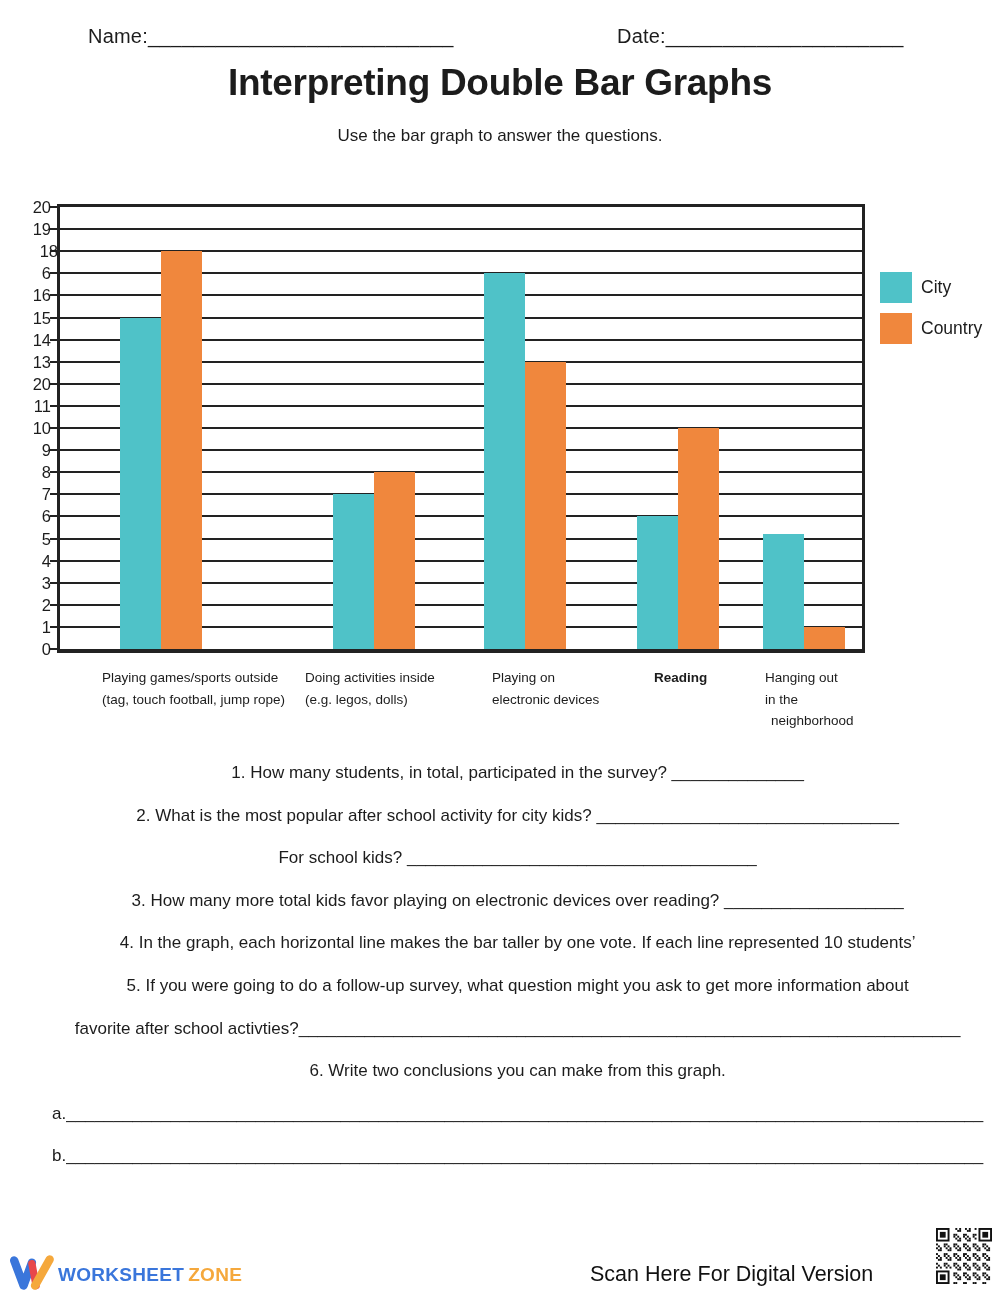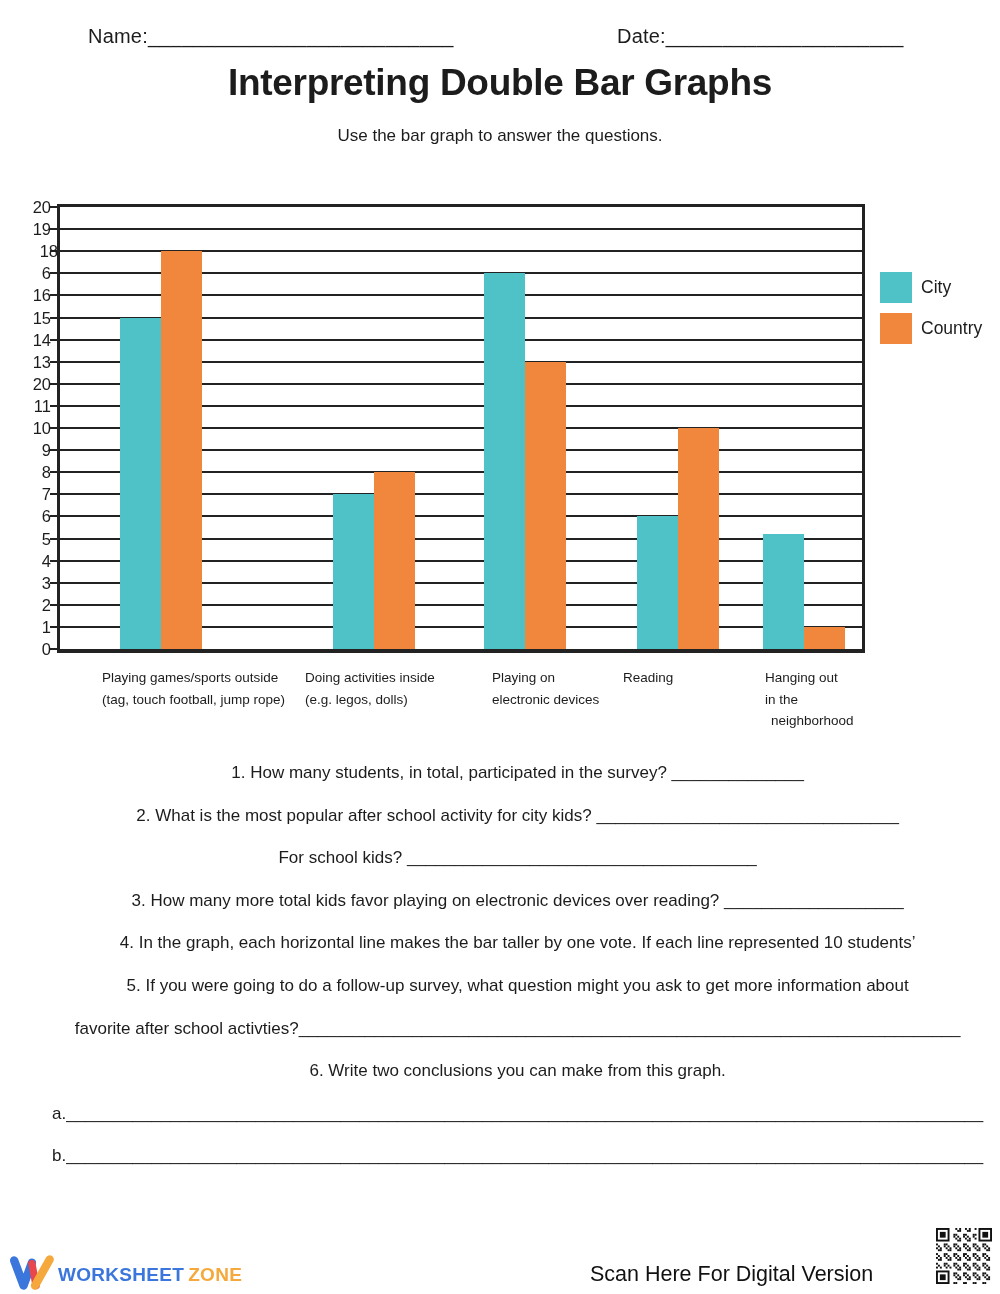--- a/index.html
+++ b/index.html
@@ -364,21 +364,21 @@
       <div>(tag, touch football, jump rope)</div>
     </div>
     <div class="xlabel" style="left: 305px;">
       <div>Doing activities inside</div>
       <div>(e.g. legos, dolls)</div>
     </div>
     <div class="xlabel" style="left: 492px;">
       <div>Playing on</div>
       <div>electronic devices</div>
     </div>
-    <div class="xlabel" style="left: 623px;">
+    <div class="xlabel" style="left: 654px; font-weight: bold;">
       <div>Reading</div>
     </div>
     <div class="xlabel" style="left: 765px;">
       <div>Hanging out</div>
       <div>in the</div>
       <div>neighborhood</div>
     </div>
   </div>
 
 </body></html>

